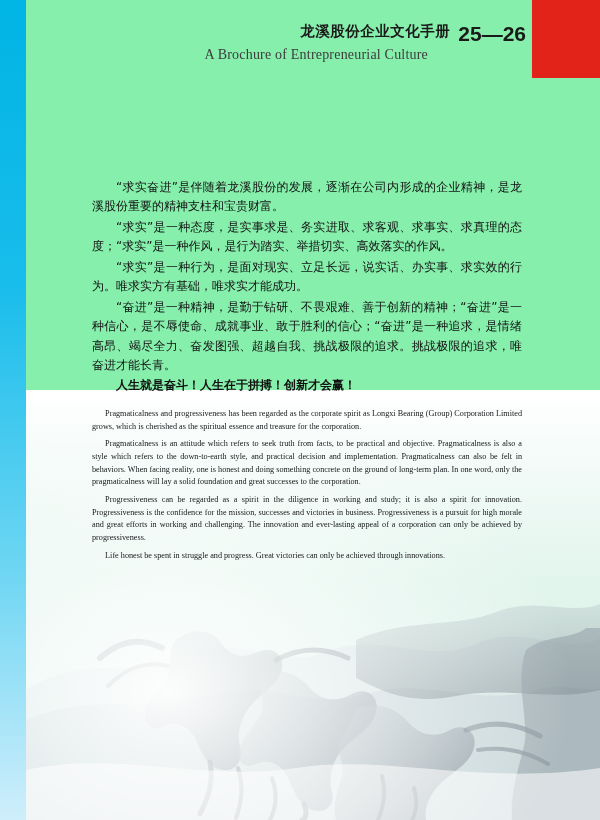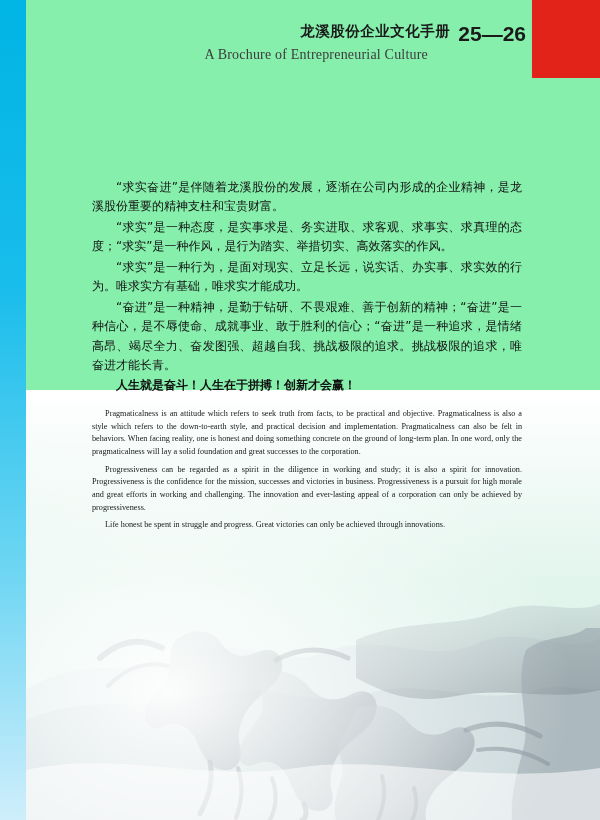--- a/index.html
+++ b/index.html
@@ -208,19 +208,20 @@
   </svg>
 
   <div class="content">
     <p class="cn-para">“求实奋进”是伴随着龙溪股份的发展，逐渐在公司内形成的企业精神，是龙溪股份重要的精神支柱和宝贵财富。</p>
     <p class="cn-para">“求实”是一种态度，是实事求是、务实进取、求客观、求事实、求真理的态度；“求实”是一种作风，是行为踏实、举措切实、高效落实的作风。</p>
     <p class="cn-para">“求实”是一种行为，是面对现实、立足长远，说实话、办实事、求实效的行为。唯求实方有基础，唯求实才能成功。</p>
     <p class="cn-para">“奋进”是一种精神，是勤于钻研、不畏艰难、善于创新的精神；“奋进”是一种信心，是不辱使命、成就事业、敢于胜利的信心；“奋进”是一种追求，是情绪高昂、竭尽全力、奋发图强、超越自我、挑战极限的追求。挑战极限的追求，唯奋进才能长青。</p>
     <p class="cn-strong">人生就是奋斗！人生在于拼搏！创新才会赢！</p>
 
     <div class="en-block">
+      <p class="en-para">Pragmaticalness and progressiveness has been regarded as the corporate spirit as Longxi Bearing (Group) Corporation Limited grows, which is cherished as the spiritual essence and treasure for the corporation.</p>
       <p class="en-para">Pragmaticalness is an attitude which refers to seek truth from facts, to be practical and objective. Pragmaticalness is also a style which refers to the down-to-earth style, and practical decision and implementation. Pragmaticalness can also be felt in behaviors. When facing reality, one is honest and doing something concrete on the ground of long-term plan. In one word, only the pragmaticalness will lay a solid foundation and great successes to the corporation.</p>
       <p class="en-para">Progressiveness can be regarded as a spirit in the diligence in working and study; it is also a spirit for innovation. Progressiveness is the confidence for the mission, successes and victories in business. Progressiveness is a pursuit for high morale and great efforts in working and challenging. The innovation and ever-lasting appeal of a corporation can only be achieved by progressiveness.</p>
       <p class="en-para">Life honest be spent in struggle and progress. Great victories can only be achieved through innovations.</p>
     </div>
   </div>
 
 </div>
 
 </body></html>

